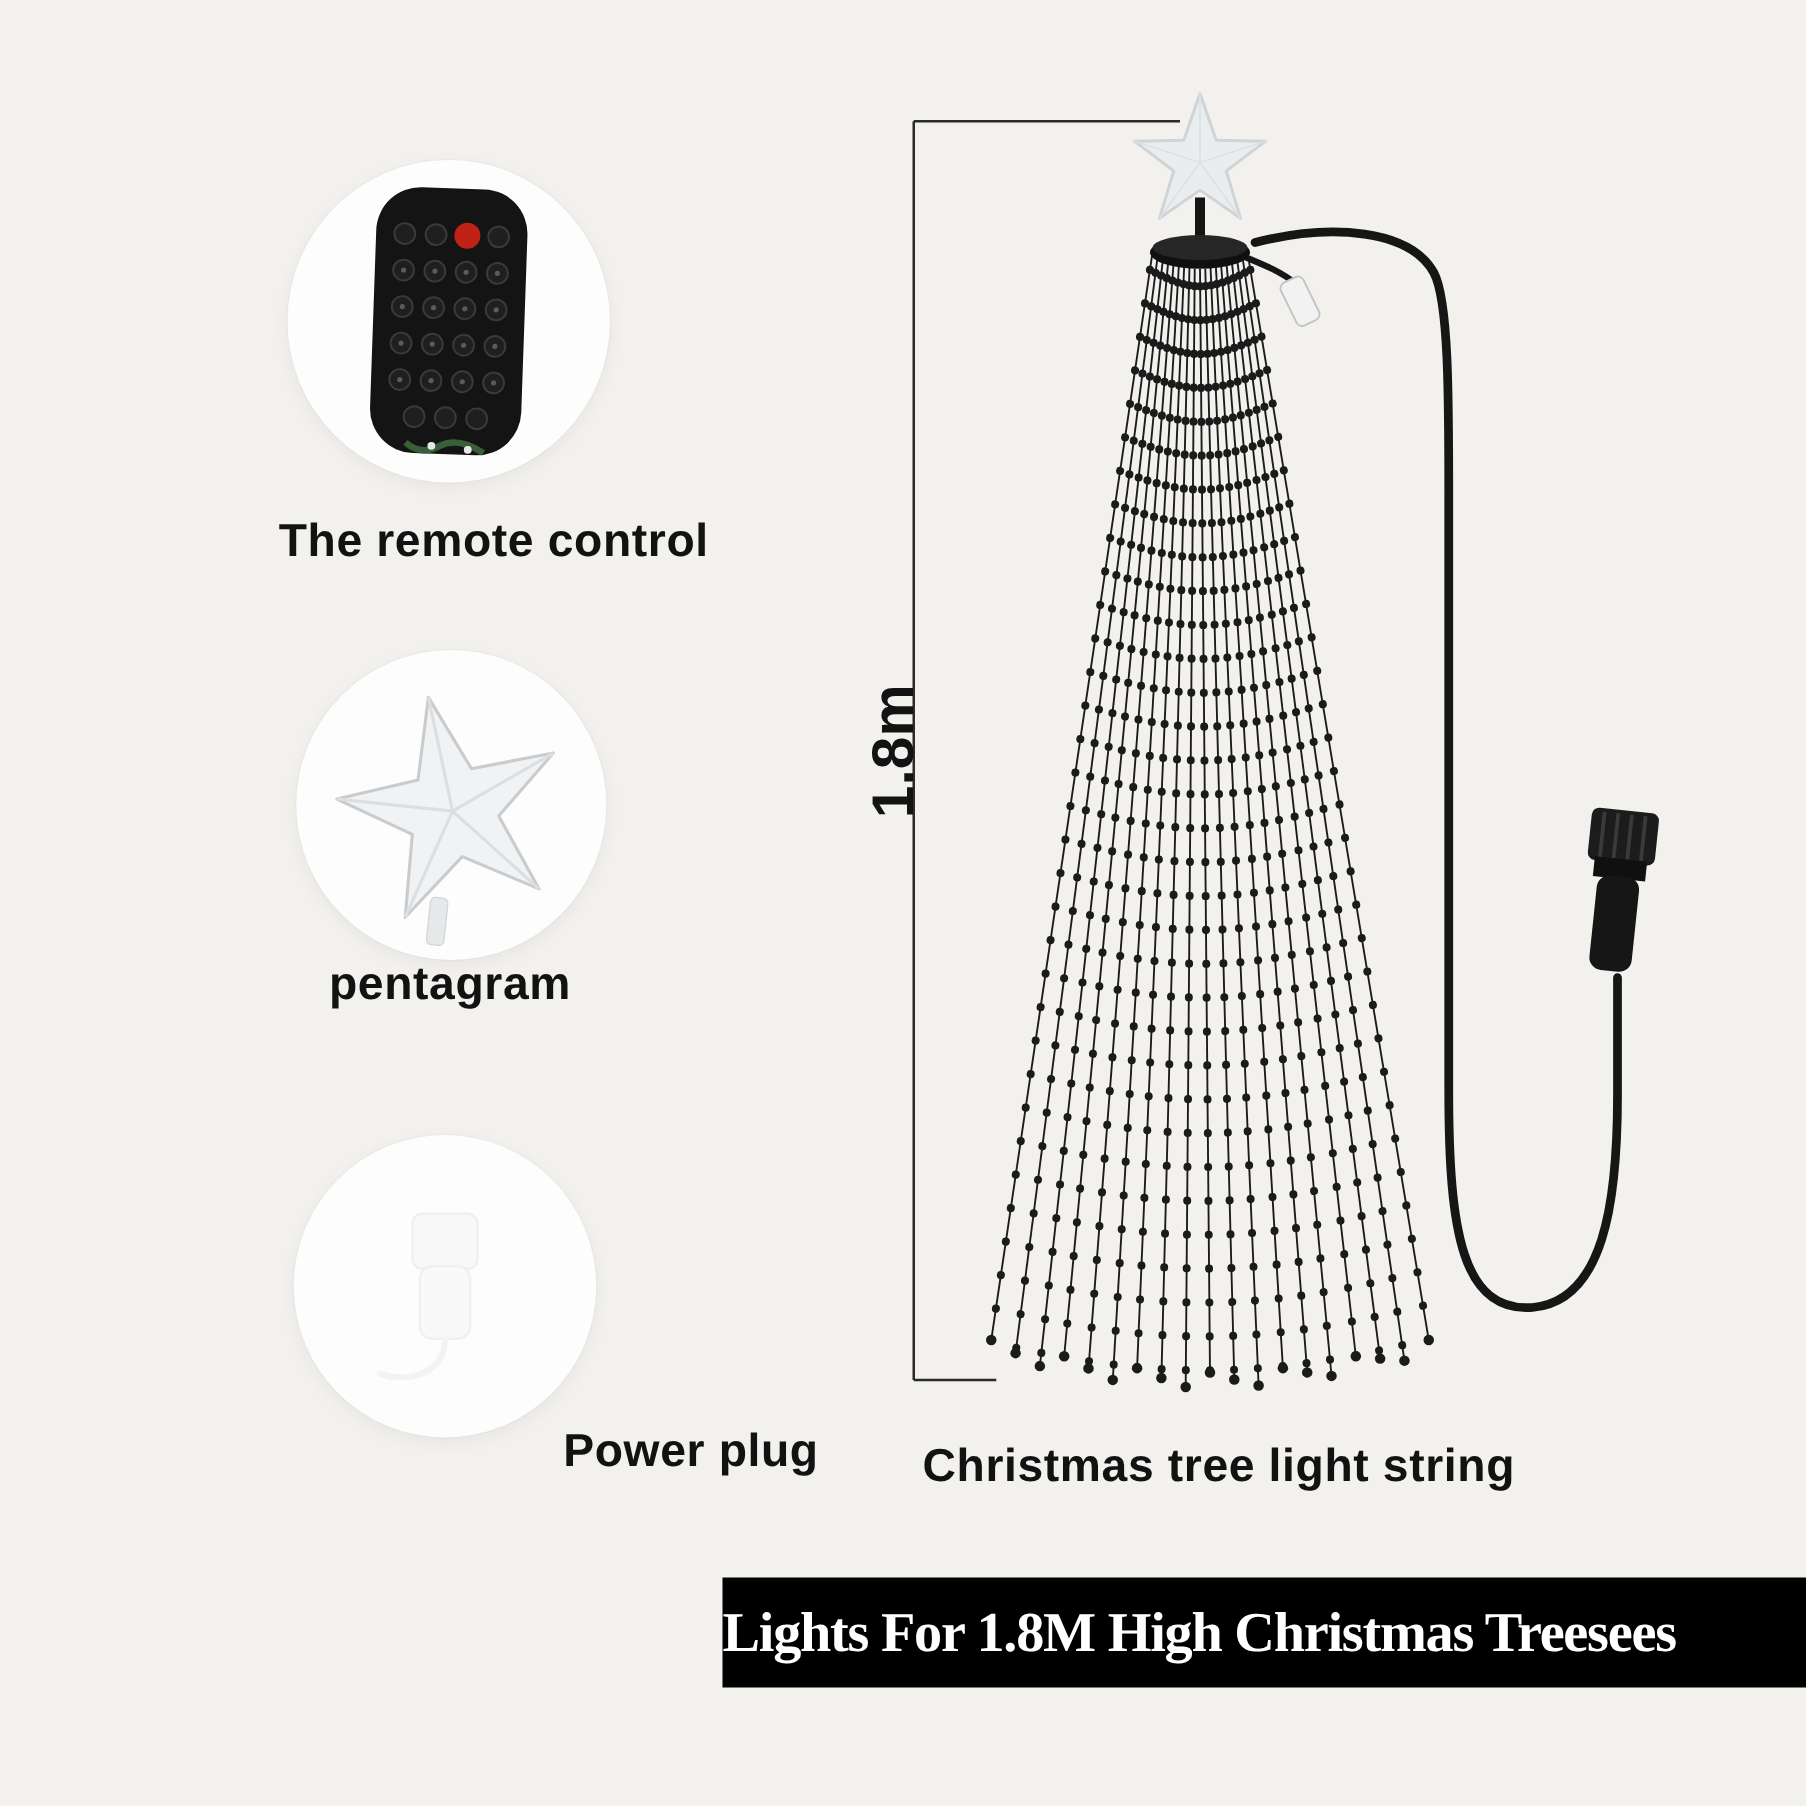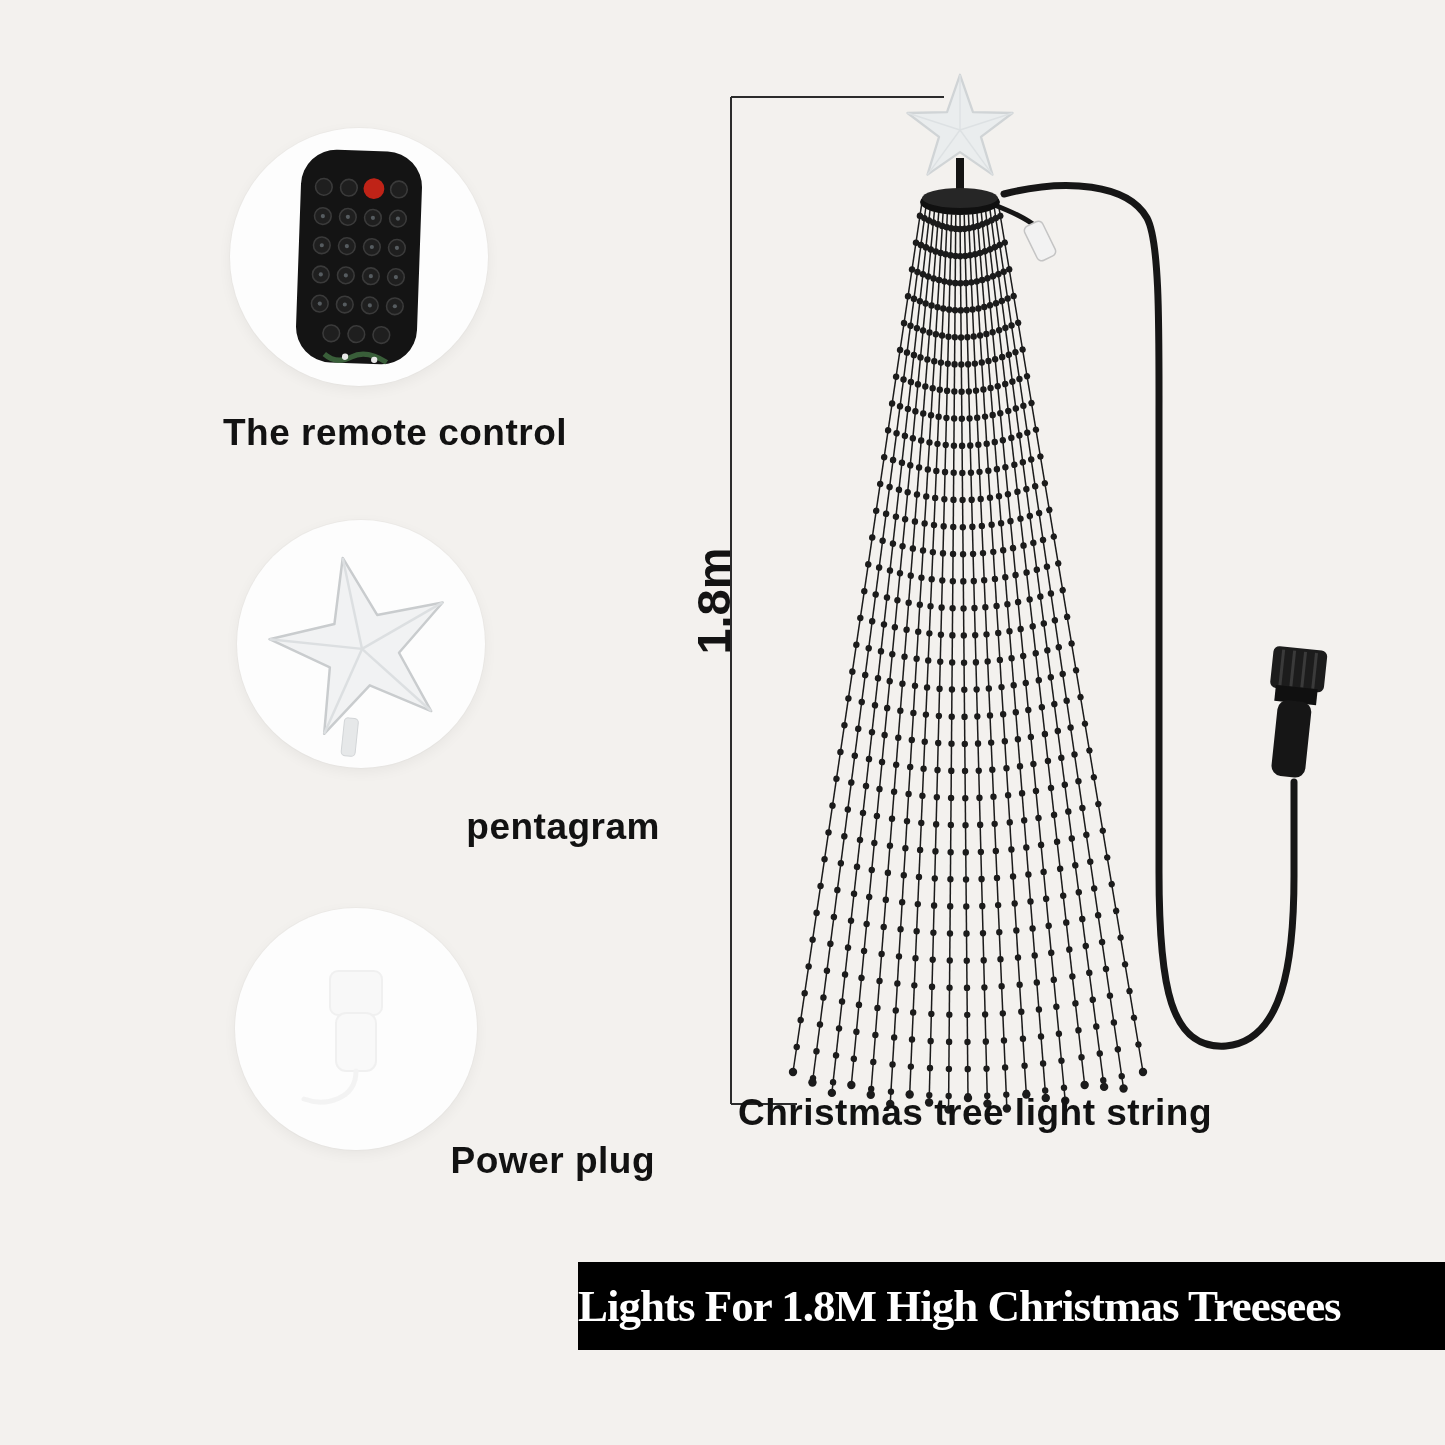--- a/index.html
+++ b/index.html
@@ -15,24 +15,24 @@
     display:flex;align-items:center;justify-content:center;overflow:hidden;
   }
   .c1{left:230px;top:128px;width:258px;height:258px;}
   .c2{left:237px;top:520px;width:248px;height:248px;}
   .c3{left:235px;top:908px;width:242px;height:242px;}
   .callout-label{
     position:absolute;text-align:center;font-weight:700;color:#121212;
     font-size:37px;letter-spacing:0.5px;
   }
   .l1{left:95px;top:412px;width:600px;}
-  .l2{left:60px;top:806px;width:600px;text-align:right;}
+  .l2{left:60px;top:766px;width:600px;}
   .l3{left:55px;top:1140px;width:600px;text-align:right;}
   .tree-caption{
-    position:absolute;left:675px;top:1092px;width:600px;text-align:center;
+    position:absolute;left:675px;top:1152px;width:600px;text-align:center;
     font-weight:700;color:#121212;font-size:37px;letter-spacing:0.5px;
   }
   .dim-label{
     position:absolute;left:638px;top:566px;width:150px;height:70px;
     display:flex;align-items:center;justify-content:center;
     transform:rotate(-90deg);
     font-weight:700;font-size:47px;color:#131313;
   }
   .banner{
     position:absolute;left:578px;top:1262px;width:867px;height:88px;

